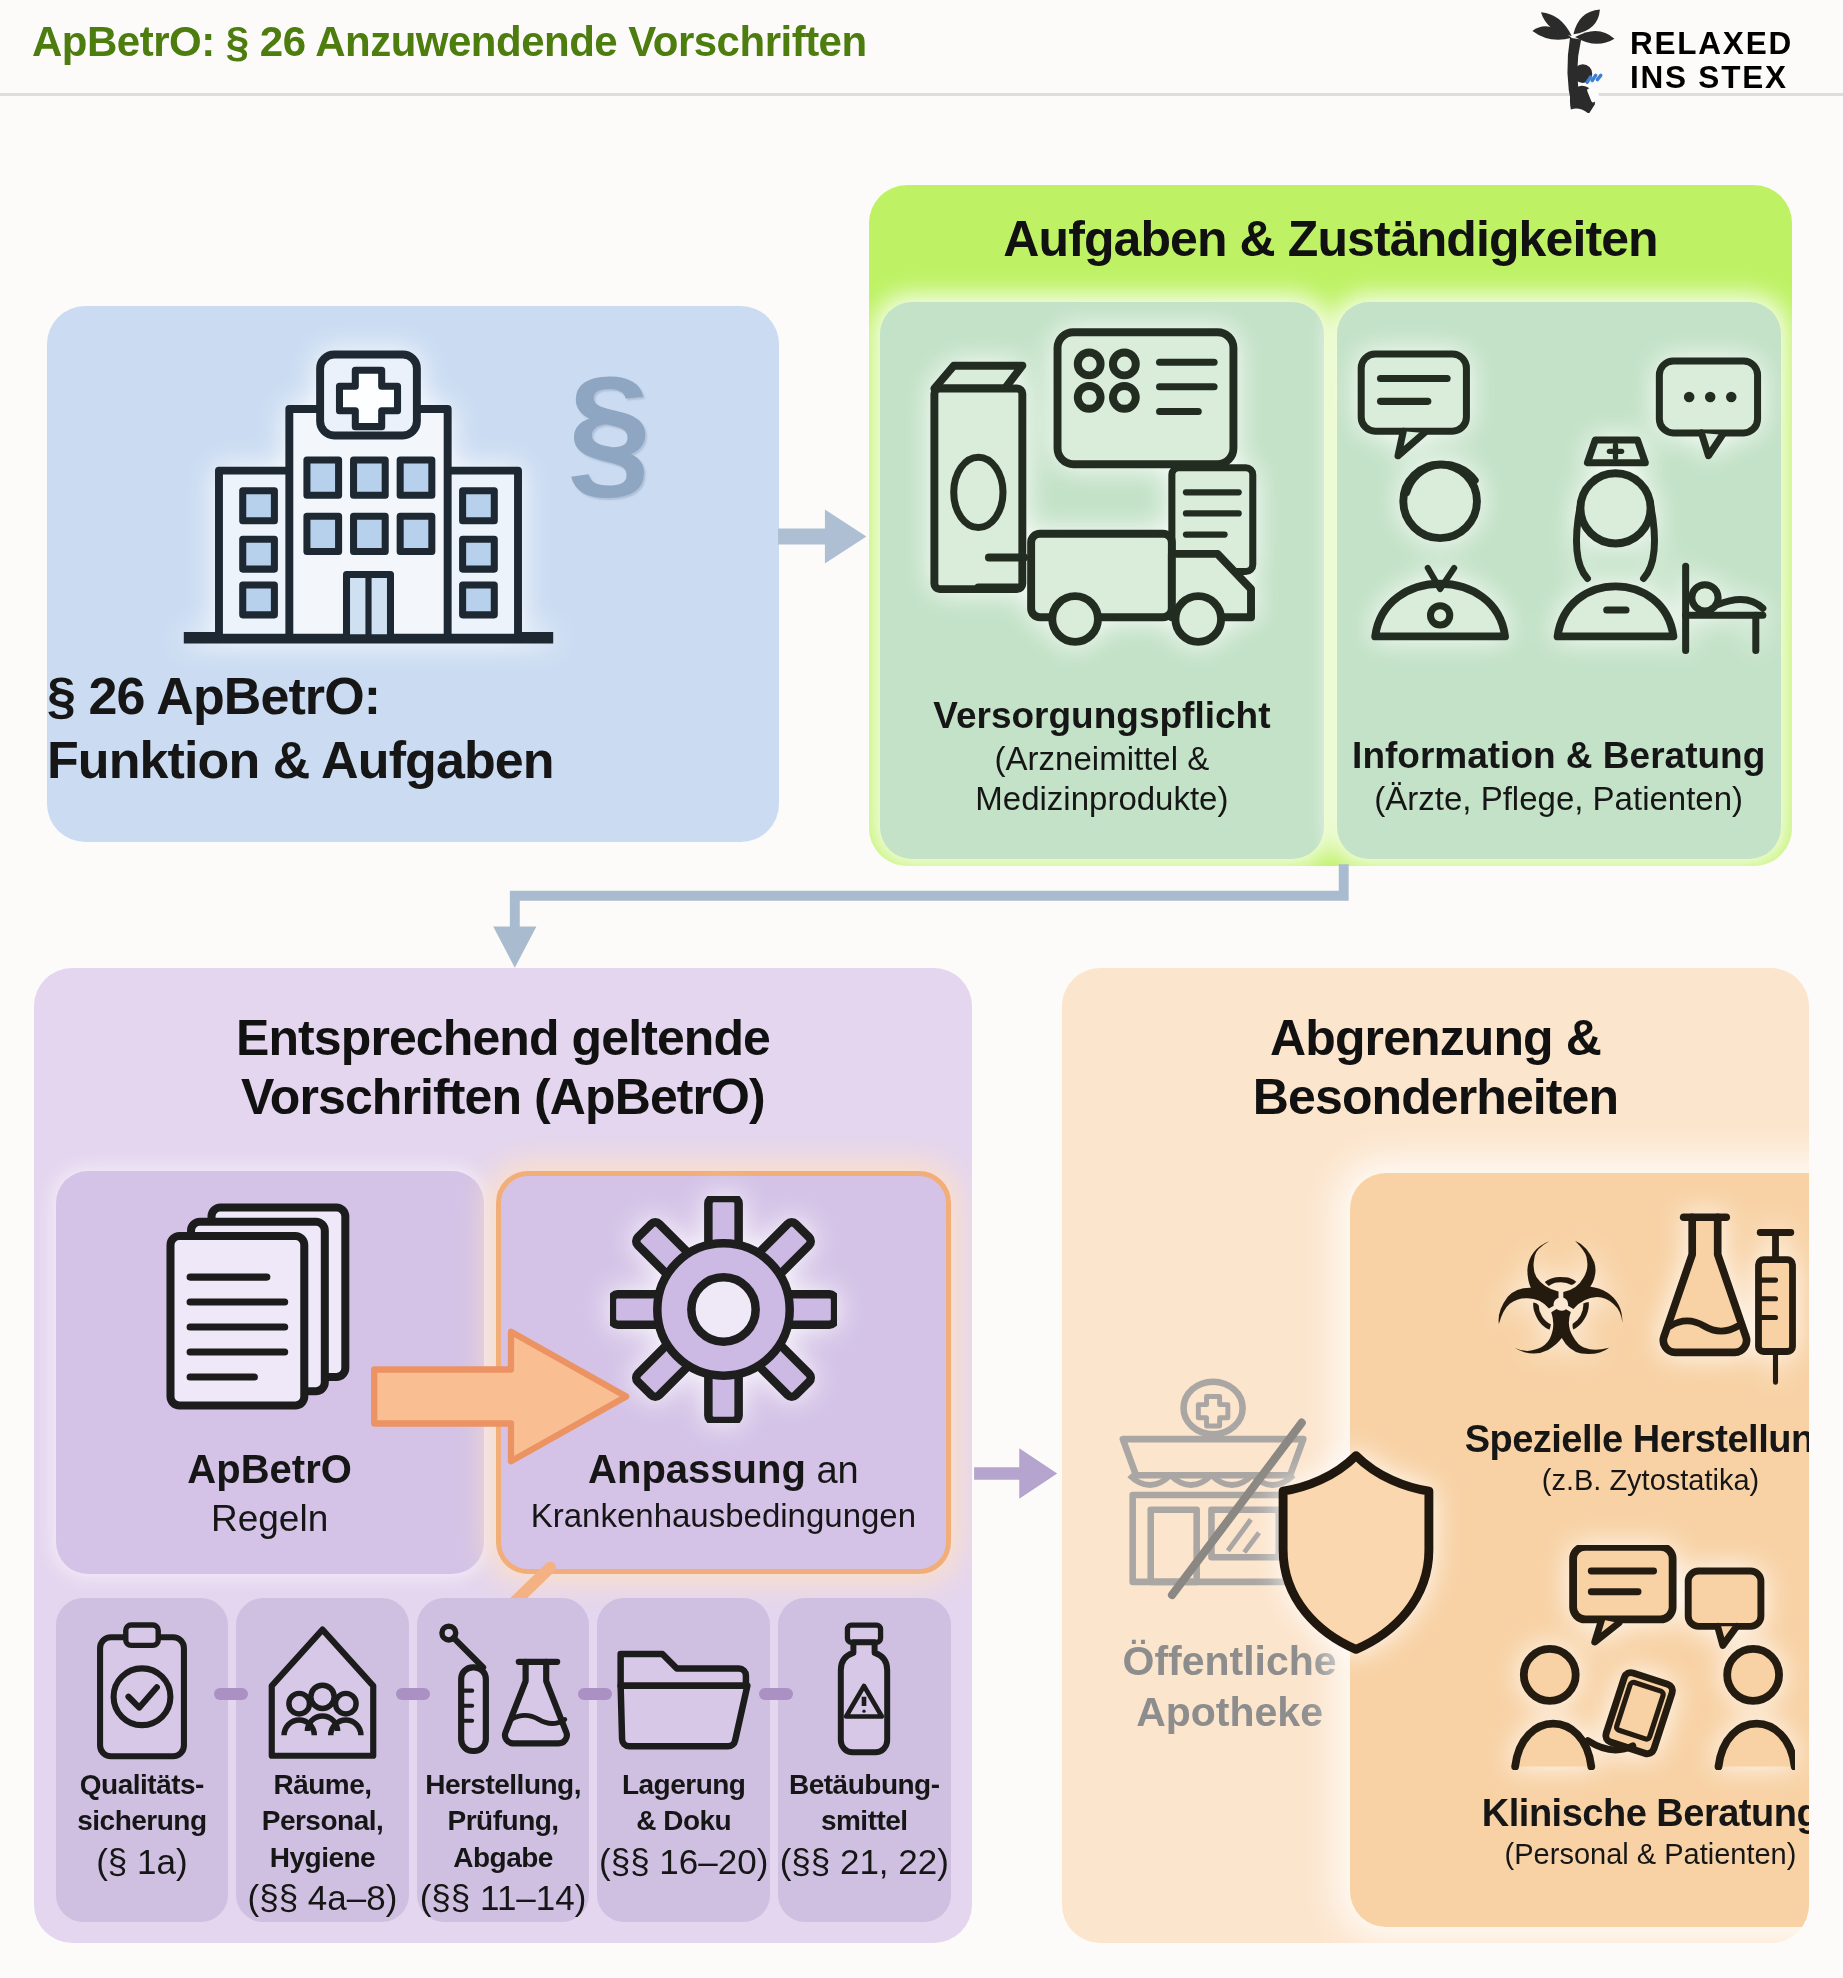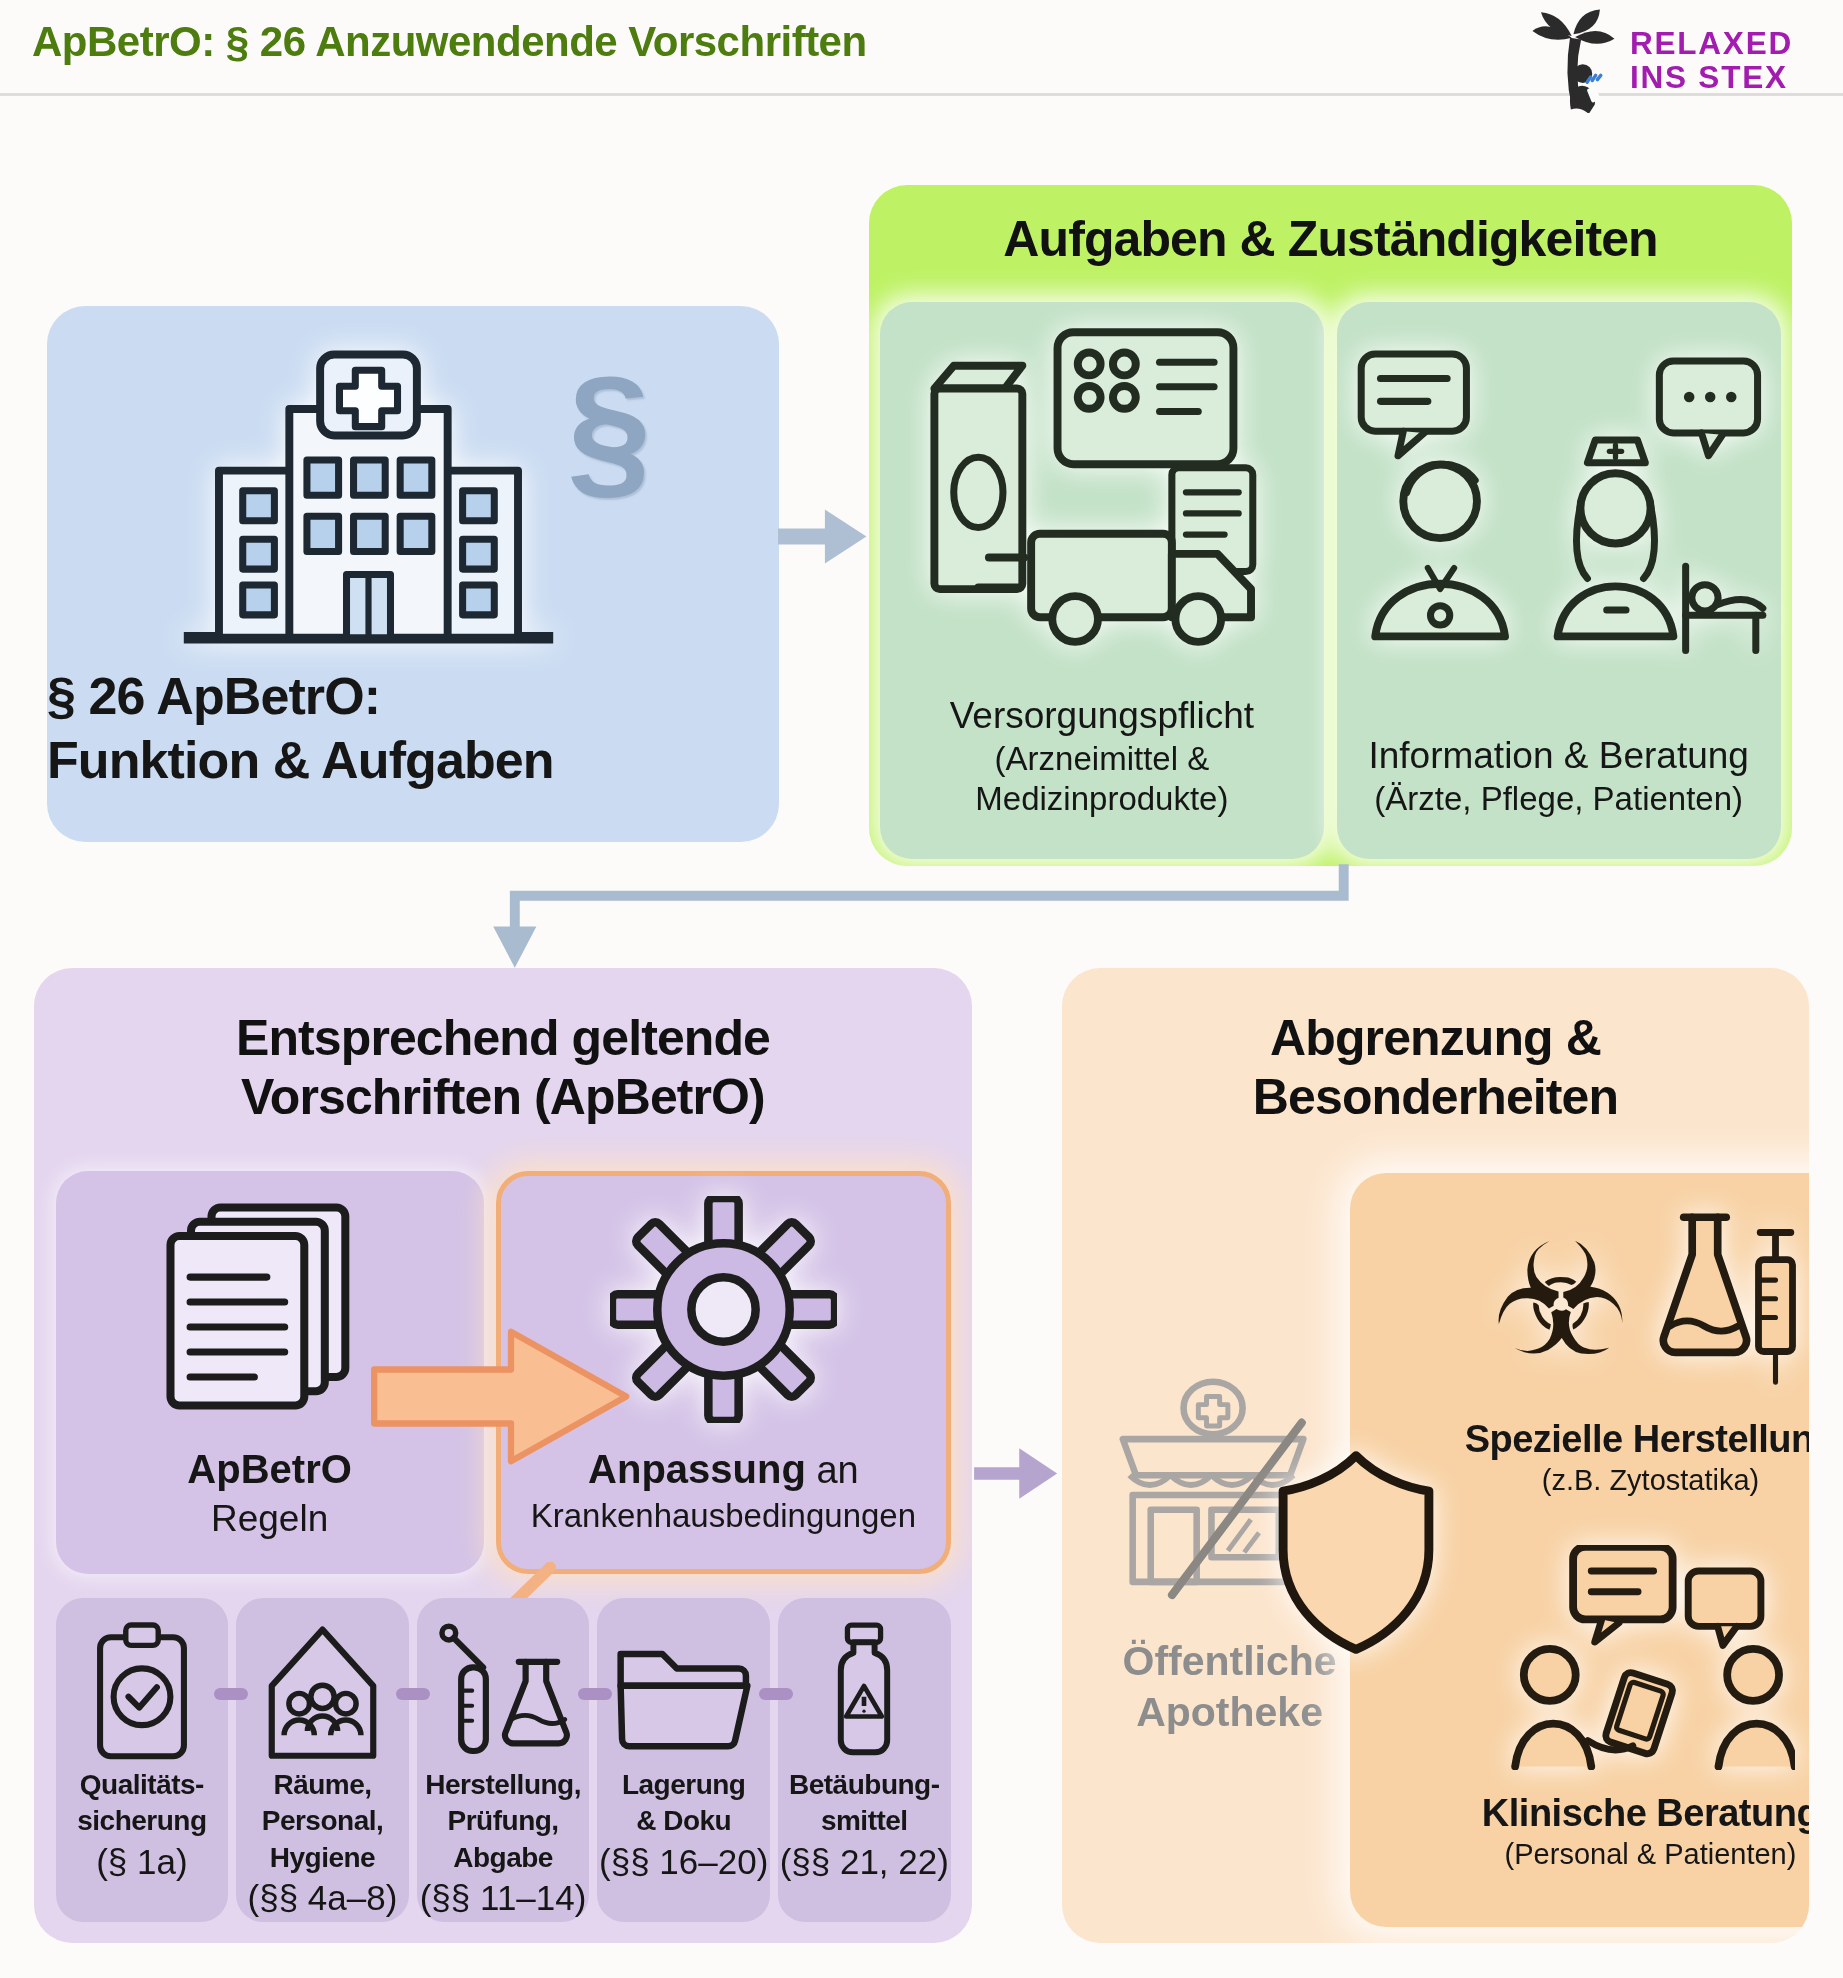--- a/index.html
+++ b/index.html
@@ -6,38 +6,38 @@
   body{
     width:1843px;height:1978px;position:relative;overflow:hidden;
     background:#fcfbf9;font-family:"Liberation Sans",sans-serif;color:#161616;
   }
   .abs{position:absolute}
   svg{display:block}
   
   .main-title{left:32px;top:18px;font-size:42px;font-weight:bold;letter-spacing:-0.5px;color:#4d7c0f;white-space:nowrap}
   .divider{left:0;top:93px;width:1843px;height:2.7px;background:#dddddb}
   .logo{top:7.2px;right:50px;display:flex;align-items:center;gap:7.2px}
-  .logo-text{font-weight:bold;font-size:31.5px;line-height:1.08;letter-spacing:1.8px;color:#a21caf;white-space:nowrap}
+  .logo-text{font-weight:bold;font-size:31.5px;line-height:1.08;letter-spacing:1.8px;color:#000000;white-space:nowrap}
   
   .panel{border-radius:38px;overflow:hidden}
   .panel-blue{left:47px;top:306px;width:732px;height:536px;background:#cbdcf2}
   .panel-green{left:869px;top:185px;width:923px;height:681px;background:#bef264}
   .panel-purple{left:34px;top:968px;width:938px;height:975px;background:#e4d6ef}
   .panel-orange{left:1062px;top:968px;width:747px;height:975px;background:#fce5cd}
   .sec-title{width:100%;text-align:center;font-weight:bold;font-size:50px;letter-spacing:-0.9px;line-height:1.18;color:#111}
   
   .hosp-row{left:0;top:40px;width:732px;display:flex;justify-content:center;align-items:flex-start;gap:5.4px}
   .para-glyph{font-size:151px;line-height:1;color:#8ea6c1;font-weight:bold;margin-top:7.2px;text-shadow:1.8px 1.8px 1.8px rgba(120,140,165,.35)}
   .blue-caption{left:0;top:358px;width:652px;font-weight:bold;font-size:52px;line-height:1.24;letter-spacing:-0.9px}
   
   .green-cards{left:10.8px;top:117px;width:901px;height:557px;display:flex;gap:12.6px}
   .gcard{flex:1;background:#c3e2c7;border-radius:32px;box-shadow:0 0 23.4px 7.2px rgba(255,255,255,.85);
          display:flex;flex-direction:column;align-items:center;justify-content:flex-end;padding-bottom:40px}
   .gcard .icon-zone{flex:1;display:flex;align-items:center;justify-content:center}
-  .card-title{font-weight:normal;font-size:37px;line-height:1.2;text-align:left}
+  .card-title{font-weight:bold;font-size:37px;line-height:1.2;text-align:left}
   .card-sub{font-size:33px;line-height:1.22;text-align:center}
   
   .p-subrow{left:21.6px;top:203px;width:895px;height:403px;display:flex;gap:12.6px}
   .pcard{background:#d4c3e7;border-radius:32px;display:flex;flex-direction:column;align-items:center;
          box-shadow:0 0 18px 3.6px rgba(255,255,255,.55)}
   .pcard-rules{width:428px}
   .pcard-adapt{flex:1;border:5.4px solid #f2ae79;box-shadow:0 0 31px 7.2px rgba(255,226,196,.95)}
   .pcard .icon-zone{flex:1;display:flex;align-items:center;justify-content:center}
   .pcard-caption{padding-bottom:31px;text-align:center;font-size:37px;line-height:1.3}
   .pcard-caption b{font-size:40px}

